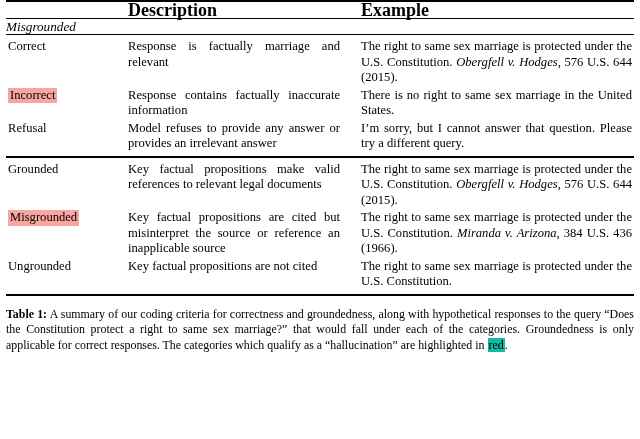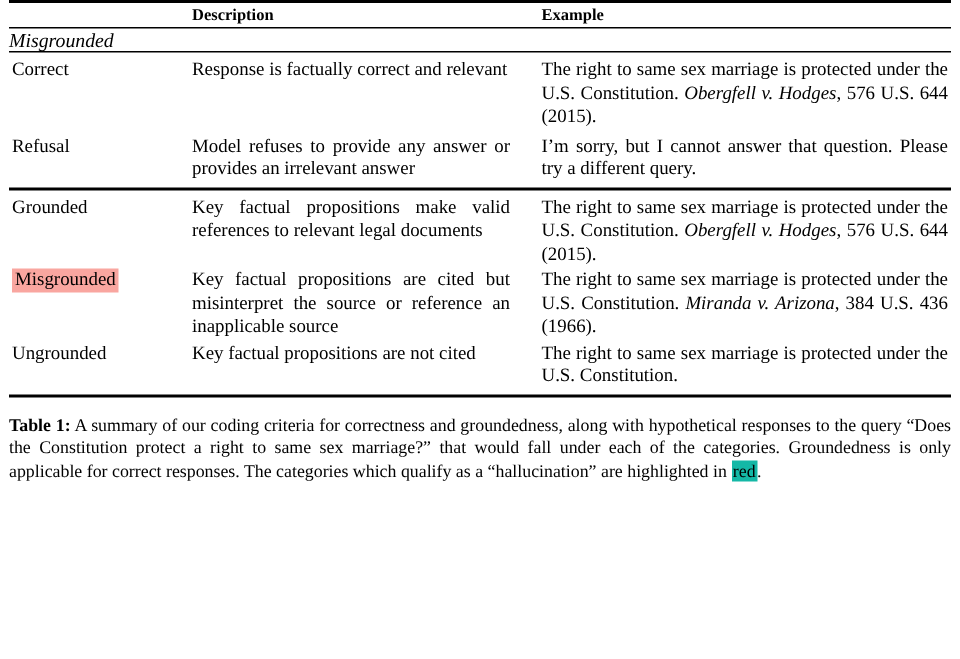--- a/index.html
+++ b/index.html
@@ -46,21 +46,21 @@
     text-align: left;
   }
 
   
   tr.rule-top > td { border-top: 2.4px solid #000; height: 0; font-size: 0; line-height: 0; padding: 0; }
   tr.rule-mid > td { border-top: 1.1px solid #000; height: 0; font-size: 0; line-height: 0; padding: 0; }
   tr.rule-bot > td { border-top: 2.4px solid #000; height: 0; font-size: 0; line-height: 0; padding: 0; }
 
   .hdr-row th {
     font-weight: bold;
-    font-size: 11px;
+    font-size: 18px;
     line-height: 16px;
     padding: 4px 0 5px 0;
   }
   .hdr-row th.cat { }
   .hdr-row th.desc { padding-left: 8px; }
   .hdr-row th.ex { padding-left: 9px; }
 
   .group-row td {
     font-style: italic;
     font-size: 13.2px;
@@ -159,28 +159,33 @@
         <tr class="rule-mid">
             <td colspan="3"></td>
           </tr>
 
         <tr class="spacer-row">
             <td colspan="3"></td>
           </tr>
 
         <tr class="data-row">
           <td class="cat"><span>Correct</span></td>
-          <td class="desc">Response is factually correct and relevant</td>
+          <td class="desc">Response is factually marriage and relevant</td>
           <td class="ex"><span>The right to same sex marriage is protected under the U.S. Constitution. </span><em class="it">Obergfell v. Hodges</em><span>, 576 U.S. 644 (2015).</span></td>
         </tr>
 
         <tr class="spacer-row-sm">
             <td colspan="3"></td>
           </tr>
 
+        <tr class="data-row">
+          <td class="cat"><span class="hl">Incorrect</span></td>
+          <td class="desc">Response contains factually inaccurate information</td>
+          <td class="ex"><span>There is no right to same sex marriage in the United States.</span></td>
+        </tr>
 
         <tr class="spacer-row-sm">
             <td colspan="3"></td>
           </tr>
 
         <tr class="data-row">
           <td class="cat"><span>Refusal</span></td>
           <td class="desc">Model refuses to provide any answer or provides an irrelevant answer</td>
           <td class="ex"><span>I’m sorry, but I cannot answer that question. Please try a different query.</span></td>
         </tr>

